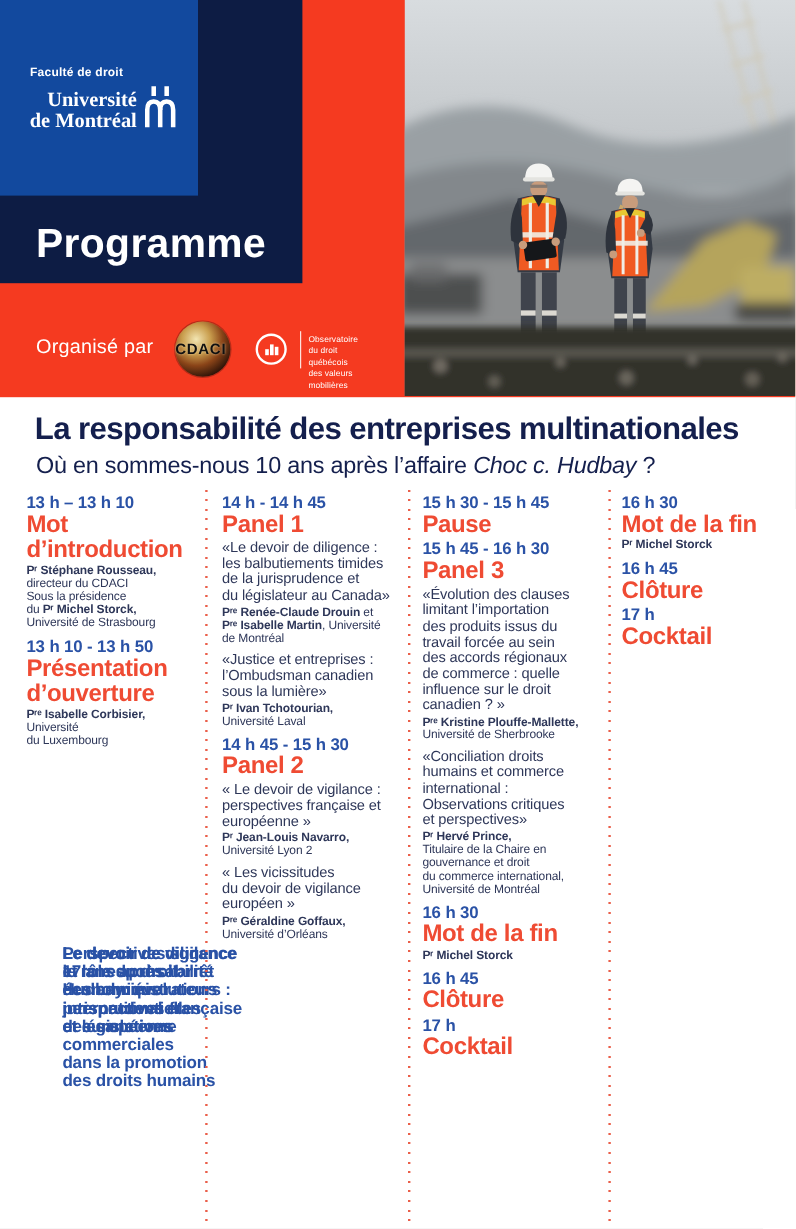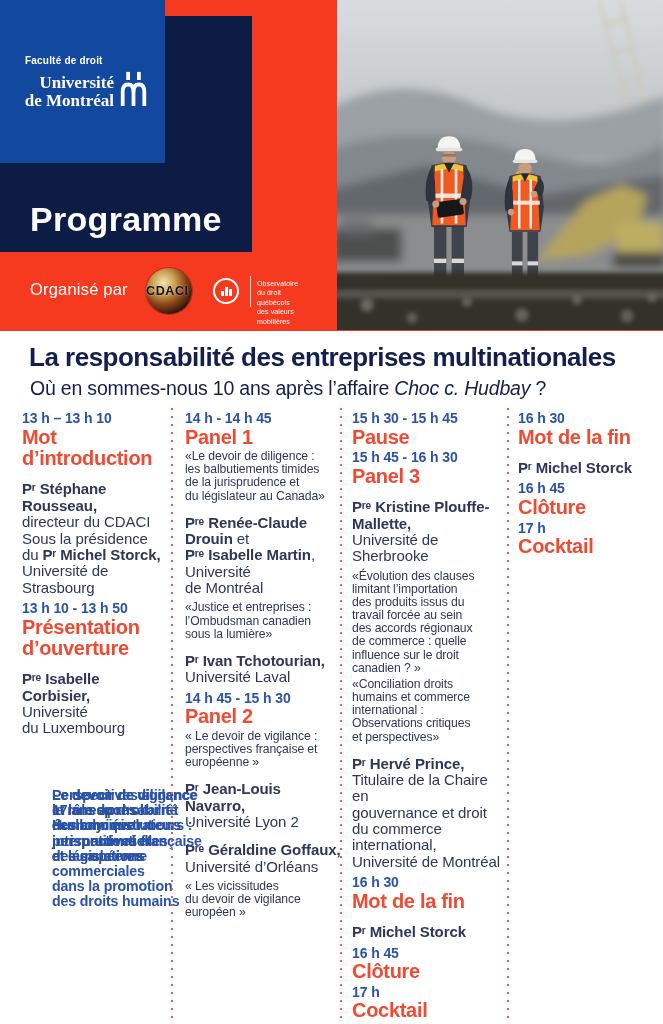--- a/index.html
+++ b/index.html
@@ -7,21 +7,21 @@
     --navy:#0D1C44; --title:#141F4D; --body:#2E3759; --dot:#EA5E49;
   }
   *{margin:0;padding:0;box-sizing:border-box}
   html,body{background:#e8e8e8}
   body{font-family:"Liberation Sans","DejaVu Sans",sans-serif}
   .page{position:relative;width:663px;height:1024px;background:#ffffff;overflow:hidden;margin:0 auto}
 
   
   .red-band{position:absolute;left:0;top:0;width:663px;height:331px;background:var(--red-bg)}
   .photo{position:absolute;left:337px;top:0;width:326px;height:330px;overflow:hidden}
-  .navy-box{position:absolute;left:0;top:16px;width:252px;height:236px;background:var(--navy)}
+  .navy-box{position:absolute;left:0;top:0;width:252px;height:236px;background:var(--navy)}
   .blue-box{position:absolute;left:0;top:0;width:165px;height:163px;background:var(--royal)}
   .fac{position:absolute;left:25px;top:55px;font-size:10px;font-weight:bold;color:#fff;letter-spacing:.2px}
   .wordmark{position:absolute;left:18px;top:74px;display:flex;align-items:flex-start}
   .uni-lines{width:96px;text-align:right;font-family:"Liberation Serif","DejaVu Serif",serif;color:#fff;font-size:17px;line-height:1.08;font-weight:600}
   .udem-mark{margin-left:6px;margin-top:-4px}
   .programme{position:absolute;left:30px;top:184px;font-size:34px;font-weight:600;color:#fff;letter-spacing:.3px}
 
   .organizers{position:absolute;left:0;top:248px;width:298px;height:83px}
   .organise-par{position:absolute;left:30px;top:32px;font-size:16.5px;color:#fff;letter-spacing:.2px}
   .cdaci{position:absolute;left:146px;top:20px;width:46px;height:46px;border-radius:50%;
@@ -51,21 +51,21 @@
     background-image:repeating-linear-gradient(to bottom,var(--dot) 0 1.6px,transparent 1.6px 8px)}
   .div-1{left:171px}.div-2{left:340px}.div-3{left:507px}
 
   .blk{white-space:pre-line}
   .bd{font-weight:bold}
   .blk.time{color:var(--blue);font-weight:bold;font-size:14px;line-height:1.05;margin:0 0 1px;letter-spacing:-.1px}
   .prog-col .blk:first-child{margin-top:0}
   .blk.heading{color:var(--red-text);font-weight:bold;font-size:20px;line-height:1.07;margin:0 0 2px;letter-spacing:-.3px}
   .blk.subtitle{color:var(--blue);font-weight:bold;font-size:14.2px;line-height:1.07;margin:0 0 5px;letter-spacing:-.15px}
   .blk.quote{color:var(--body);font-size:12.2px;line-height:1.08;margin:0 0 3px;letter-spacing:-.1px}
-  .blk.speaker{color:var(--body);font-size:15px;line-height:1.09;margin:12px 0 5px;letter-spacing:-.1px}
+  .blk.speaker{color:var(--body);font-size:10px;line-height:1.09;margin:2px 0 5px;letter-spacing:-.1px}
 </style>
 </head>
 <body>
 
 <div class="page">
 
   <div class="red-band"></div>
 
   <div class="photo">
     <svg viewBox="0 0 326 330" width="326" height="330">
@@ -245,49 +245,49 @@
         <div class="blk subtitle"><span>Le devoir de vigilance
 et la responsabilité
 des administrateurs :
 perspectives française
 et européenne</span></div>
         <div class="blk quote"><span>« Le devoir de vigilance :
 perspectives française et
 européenne »</span></div>
         <div class="blk speaker"><span class="bd">Pʳ Jean-Louis Navarro,</span><span>
 Université Lyon 2</span></div>
-        <div class="blk speaker"><span class="bd">Pʳᵉ Géraldine Goffaux,</span><span>
-Université d’Orléans</span></div>
         <div class="blk quote"><span>« Les vicissitudes
 du devoir de vigilance
 européen »</span></div>
+        <div class="blk speaker"><span class="bd">Pʳᵉ Géraldine Goffaux,</span><span>
+Université d’Orléans</span></div>
       </div>
     <div class="prog-col col-2">
         <div class="blk time"><span>15 h 30 - 15 h 45</span></div>
         <div class="blk heading"><span>Pause</span></div>
         <div class="blk time"><span>15 h 45 - 16 h 30</span></div>
         <div class="blk heading"><span>Panel 3</span></div>
         <div class="blk subtitle"><span>Perspectives sur
 le rôle du droit
 économique
 international et
 des sanctions
 commerciales
 dans la promotion
 des droits humains</span></div>
-        <div class="blk speaker"><span class="bd">Pʳᵉ Kristine Plouffe-Mallette,</span><span>
-Université de Sherbrooke</span></div>
         <div class="blk quote"><span>«Évolution des clauses
 limitant l’importation
 des produits issus du
 travail forcée au sein
 des accords régionaux
 de commerce : quelle
 influence sur le droit
 canadien ? »</span></div>
+        <div class="blk speaker"><span class="bd">Pʳᵉ Kristine Plouffe-Mallette,</span><span>
+Université de Sherbrooke</span></div>
         <div class="blk quote"><span>«Conciliation droits
 humains et commerce
 international :
 Observations critiques
 et perspectives»</span></div>
         <div class="blk speaker"><span class="bd">Pʳ Hervé Prince,</span><span>
 Titulaire de la Chaire en
 gouvernance et droit
 du commerce international,
 Université de Montréal</span></div>

